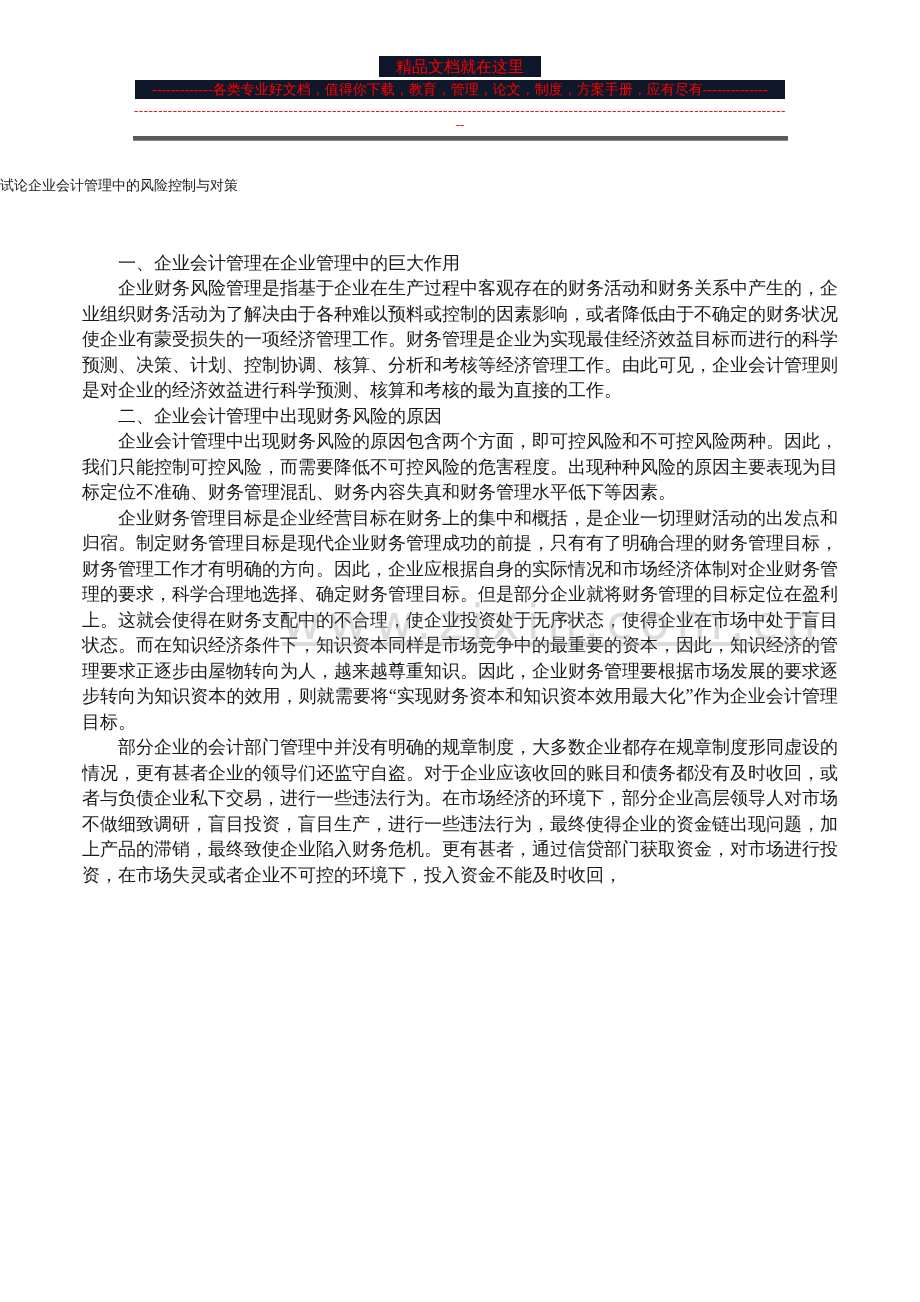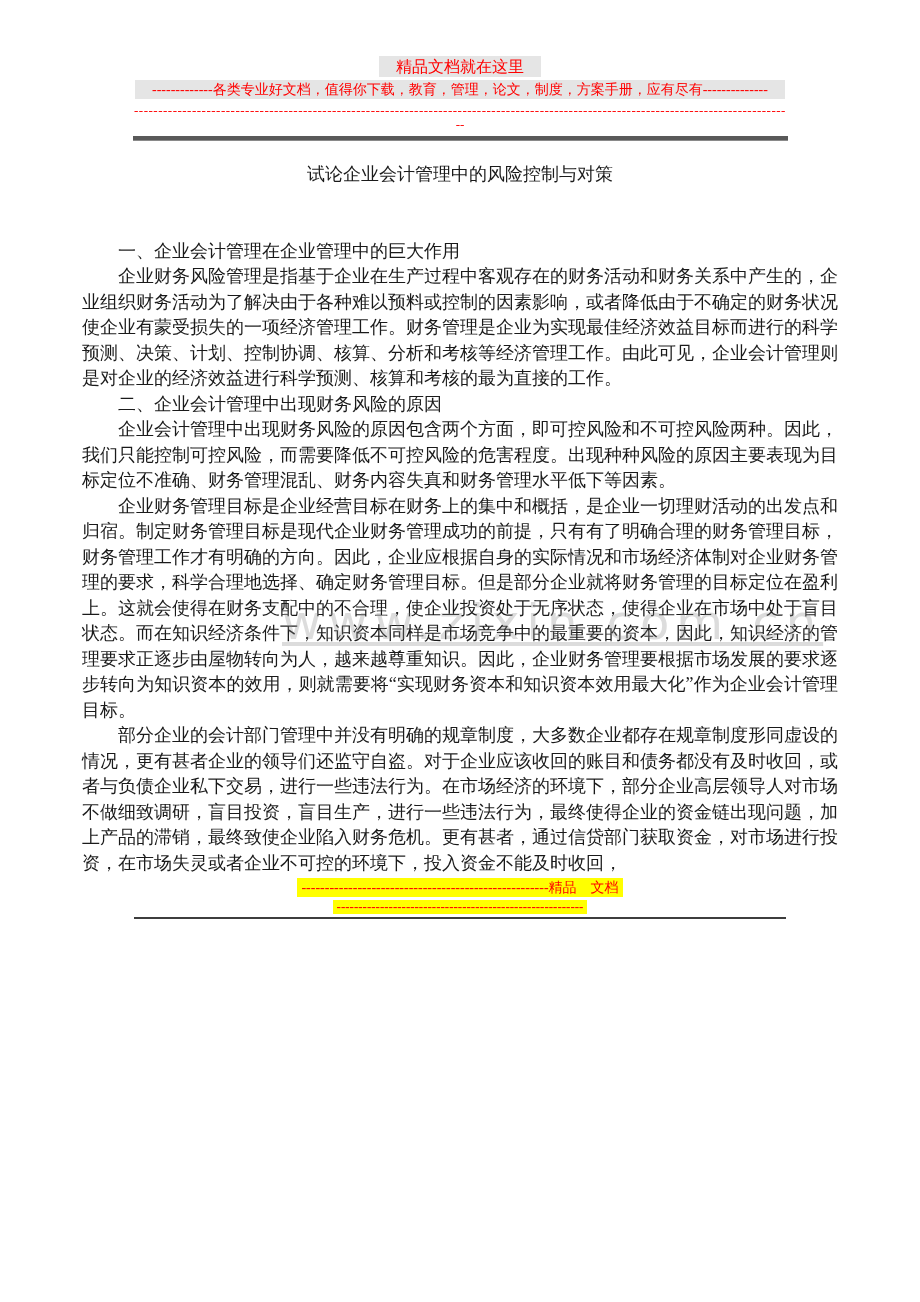--- a/index.html
+++ b/index.html
@@ -9,21 +9,21 @@
     background:#ffffff;
     overflow:hidden;
     font-family:"Liberation Serif","DejaVu Serif",serif;
     color:#1a1a1a;
   }
   
   .header-block{padding-top:56px;text-align:center;}
   .promo-line{display:block;line-height:22px;}
   .promo-chip{
     display:inline-block;
-    background:#e5e5e5;
+    background:#0f172a;
     color:#ff0000;
     font-size:16px;
     line-height:21px;
     padding:0 17px;
     white-space:nowrap;
   }
   .promo-chip.sub{font-size:14px;line-height:19px;}
   .dashed-rule-wrap{
     width:652px;margin:4px auto 0;
     overflow:hidden;white-space:nowrap;
@@ -33,23 +33,23 @@
   .dash-tail{
     text-align:center;color:#ff0000;
     font-size:13px;line-height:14px;margin-top:1px;
   }
   .thick-rule{
     width:655px;height:4px;margin:4px auto 0;
     background:#595959;border-bottom:1px solid #8a8a8a;
   }
   
   .doc-title{
-    margin-top:20px;
-    text-align:center;
-    font-size:18px;line-height:26px;
+    margin-top:32px;
+    text-align:left;
+    font-size:14px;line-height:26px;
     font-weight:normal;
   }
   .doc-body{
     margin:26px 82px 0;
     font-size:18px;
     line-height:25.5px;
     text-align:justify;
   }
   .doc-body p{margin:0;text-indent:2em;}
   .blank-line{height:25.5px;}
@@ -117,23 +117,14 @@
 
 
     <p>企业财务管理目标是企业经营目标在财务上的集中和概括，是企业一切理财活动的出发点和归宿。制定财务管理目标是现代企业财务管理成功的前提，只有有了明确合理的财务管理目标，财务管理工作才有明确的方向。因此，企业应根据自身的实际情况和市场经济体制对企业财务管理的要求，科学合理地选择、确定财务管理目标。但是部分企业就将财务管理的目标定位在盈利上。这就会使得在财务支配中的不合理，使企业投资处于无序状态，使得企业在市场中处于盲目状态。而在知识经济条件下，知识资本同样是市场竞争中的最重要的资本，因此，知识经济的管理要求正逐步由屋物转向为人，越来越尊重知识。因此，企业财务管理要根据市场发展的要求逐步转向为知识资本的效用，则就需要将“实现财务资本和知识资本效用最大化”作为企业会计管理目标。</p>
 
 
     <p>部分企业的会计部门管理中并没有明确的规章制度，大多数企业都存在规章制度形同虚设的情况，更有甚者企业的领导们还监守自盗。对于企业应该收回的账目和债务都没有及时收回，或者与负债企业私下交易，进行一些违法行为。在市场经济的环境下，部分企业高层领导人对市场不做细致调研，盲目投资，盲目生产，进行一些违法行为，最终使得企业的资金链出现问题，加上产品的滞销，最终致使企业陷入财务危机。更有甚者，通过信贷部门获取资金，对市场进行投资，在市场失灵或者企业不可控的环境下，投入资金不能及时收回，</p>
   </div>
 
   <div class="watermark">www.zixin.com.cn</div>
 
-  <div class="footer-block">
-    <div>
-      <span class="footer-chip">-----------------------------------------------------精品　文档</span>
-    </div>
-    <div>
-      <span class="footer-chip second">---------------------------------------------------------</span>
-    </div>
-    <div class="bottom-rule"></div>
-  </div>
 
 </div>
 
 </body></html>

